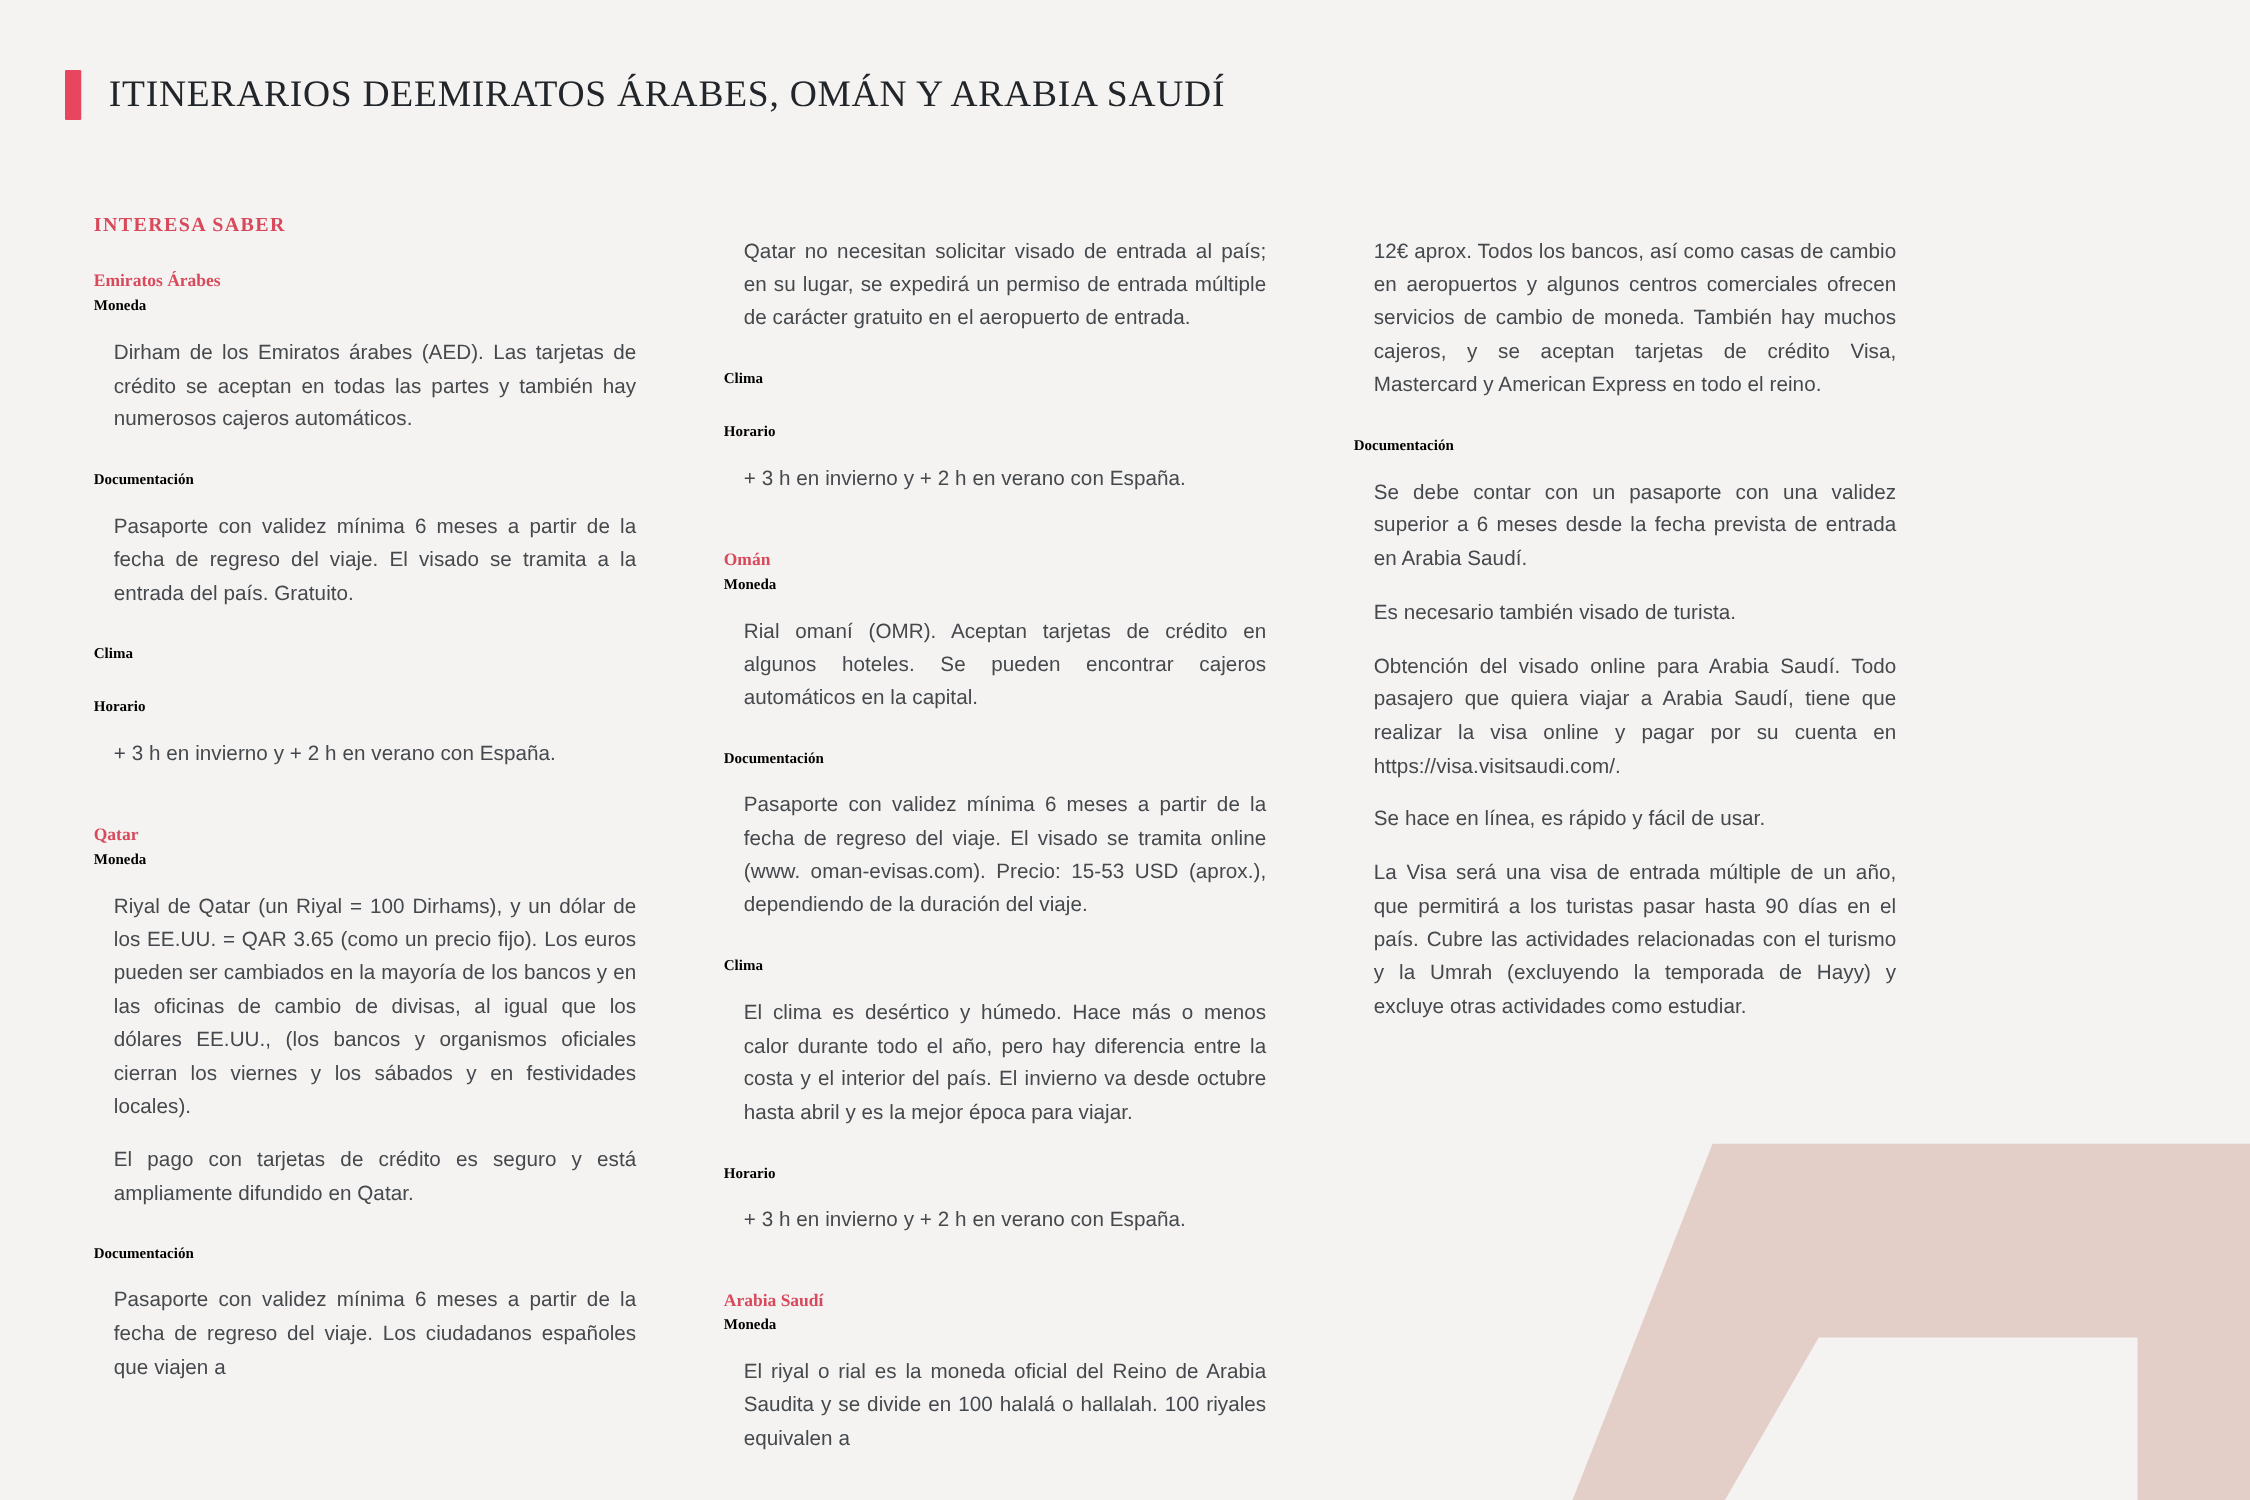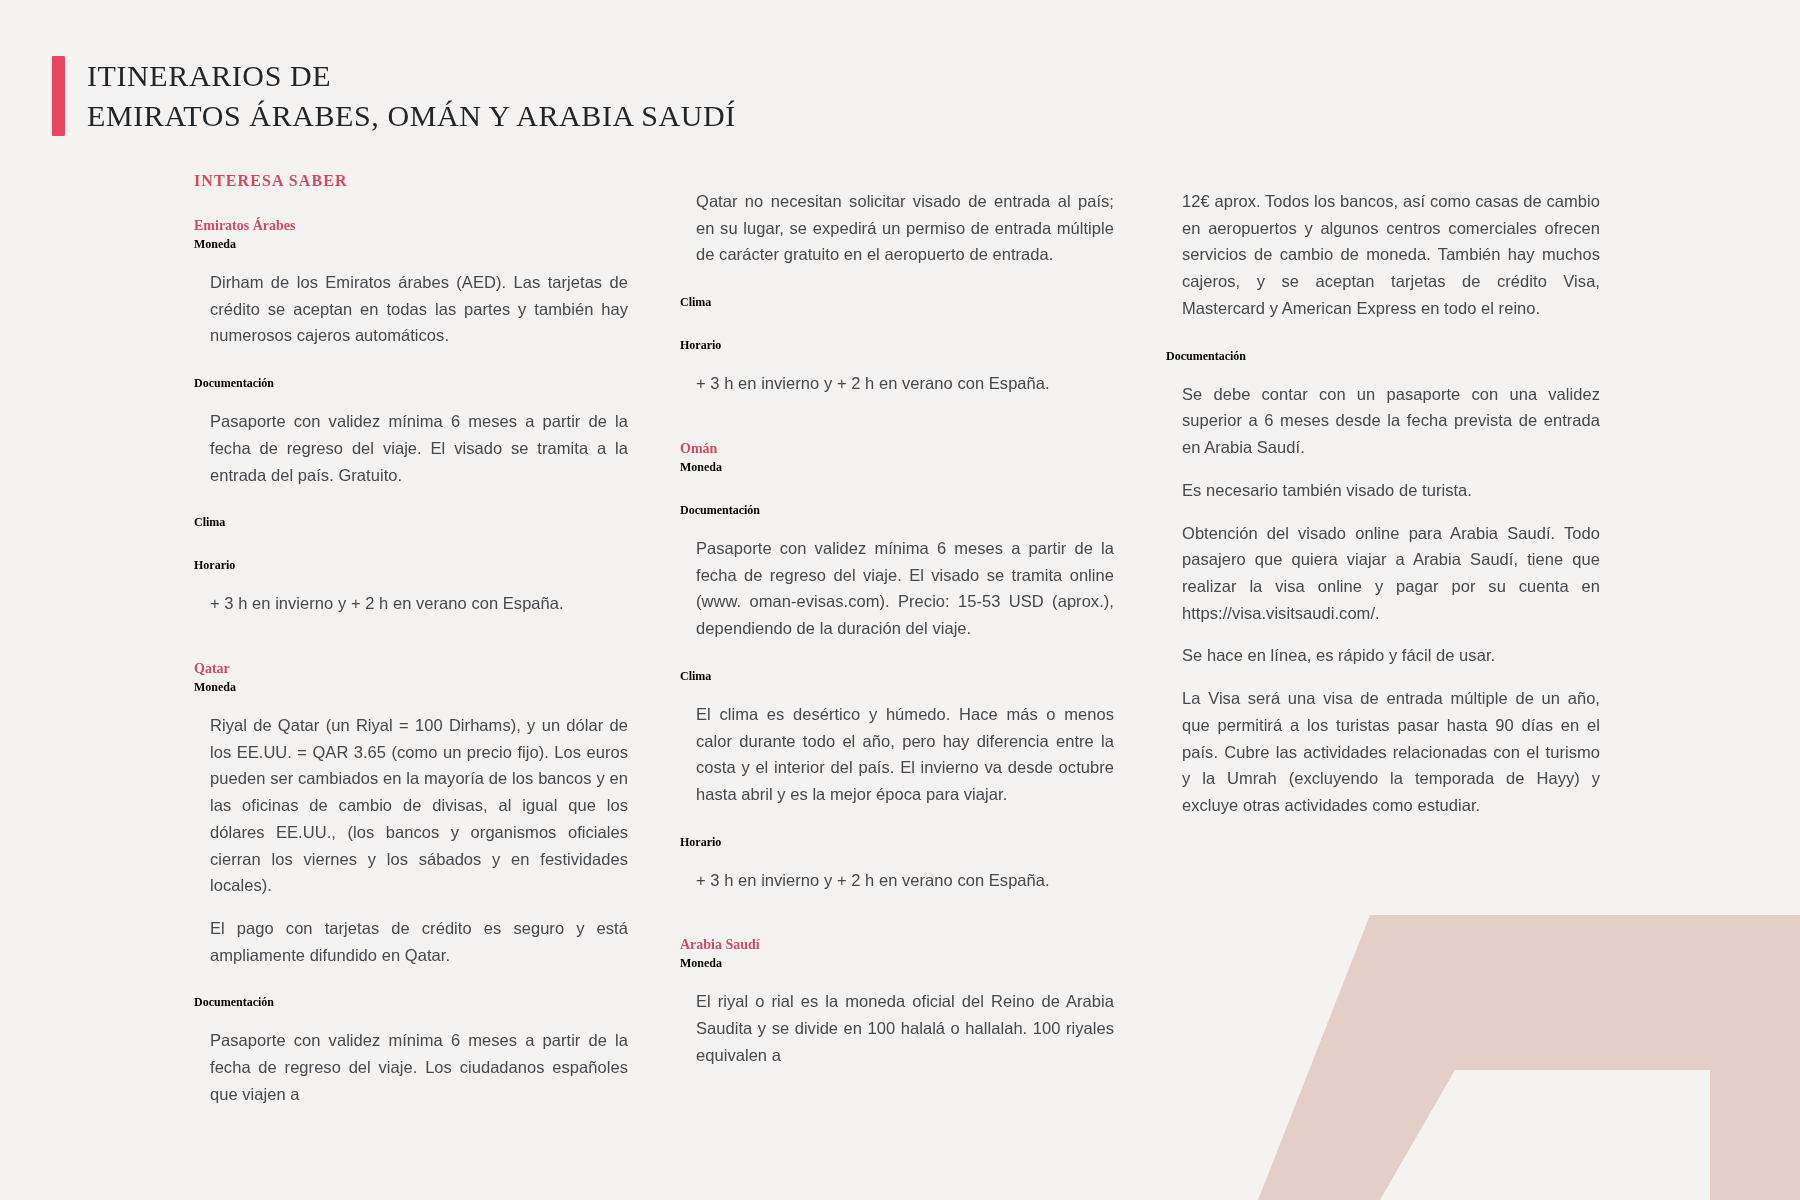--- a/index.html
+++ b/index.html
@@ -44,42 +44,41 @@
     gap: 22px;
   }
   .header-bar {
     width: 13px;
     background: #e8455f;
     flex: 0 0 13px;
     border-radius: 1px;
   }
   .header-titles {
     display: flex;
-    flex-direction: column;
+    flex-direction: row;
     justify-content: center;
   }
   .title-line {
     font-family: "Liberation Serif", serif;
     font-weight: 400;
     font-size: 30px;
     letter-spacing: 0.6px;
     color: #22262a;
     line-height: 1.33;
     white-space: nowrap;
   }
 
   
   .columns {
     position: absolute;
     left: 75px;
     top: 172px;
     width: 1660px;
     display: flex;
-    gap: 36px;
-    justify-content: center;
+    gap: 54px;
   }
   .column {
     width: 450px;
     flex: 0 0 450px;
   }
 
   .kicker {
     font-family: "Liberation Serif", serif;
     font-weight: 700;
     font-size: 16px;
@@ -176,20 +175,21 @@
     <p class="para">Qatar no necesitan solicitar visado de entrada al país; en su lugar, se expedirá un permiso de entrada múltiple de carácter gratuito en el aeropuerto de entrada.</p>
 
     <div class="subhead spaced">Clima</div>
 
     <div class="subhead spaced">Horario</div>
     <p class="para nojust">+ 3 h en invierno y + 2 h en verano con España.</p>
 
     <div class="block-gap"></div>
     <div class="country">Omán</div>
     <div class="subhead">Moneda</div>
+    <p class="para">Rial omaní (OMR). Aceptan tarjetas de crédito en algunos hoteles. Se pueden encontrar cajeros automáticos en la capital.</p>
 
     <div class="subhead spaced">Documentación</div>
     <p class="para">Pasaporte con validez mínima 6 meses a partir de la fecha de regreso del viaje. El visado se tramita online (www. oman-evisas.com). Precio: 15-53 USD (aprox.), dependiendo de la duración del viaje.</p>
 
     <div class="subhead spaced">Clima</div>
     <p class="para">El clima es desértico y húmedo. Hace más o menos calor durante todo el año, pero hay diferencia entre la costa y el interior del país. El invierno va desde octubre hasta abril y es la mejor época para viajar.</p>
 
     <div class="subhead spaced">Horario</div>
     <p class="para nojust">+ 3 h en invierno y + 2 h en verano con España.</p>
 

